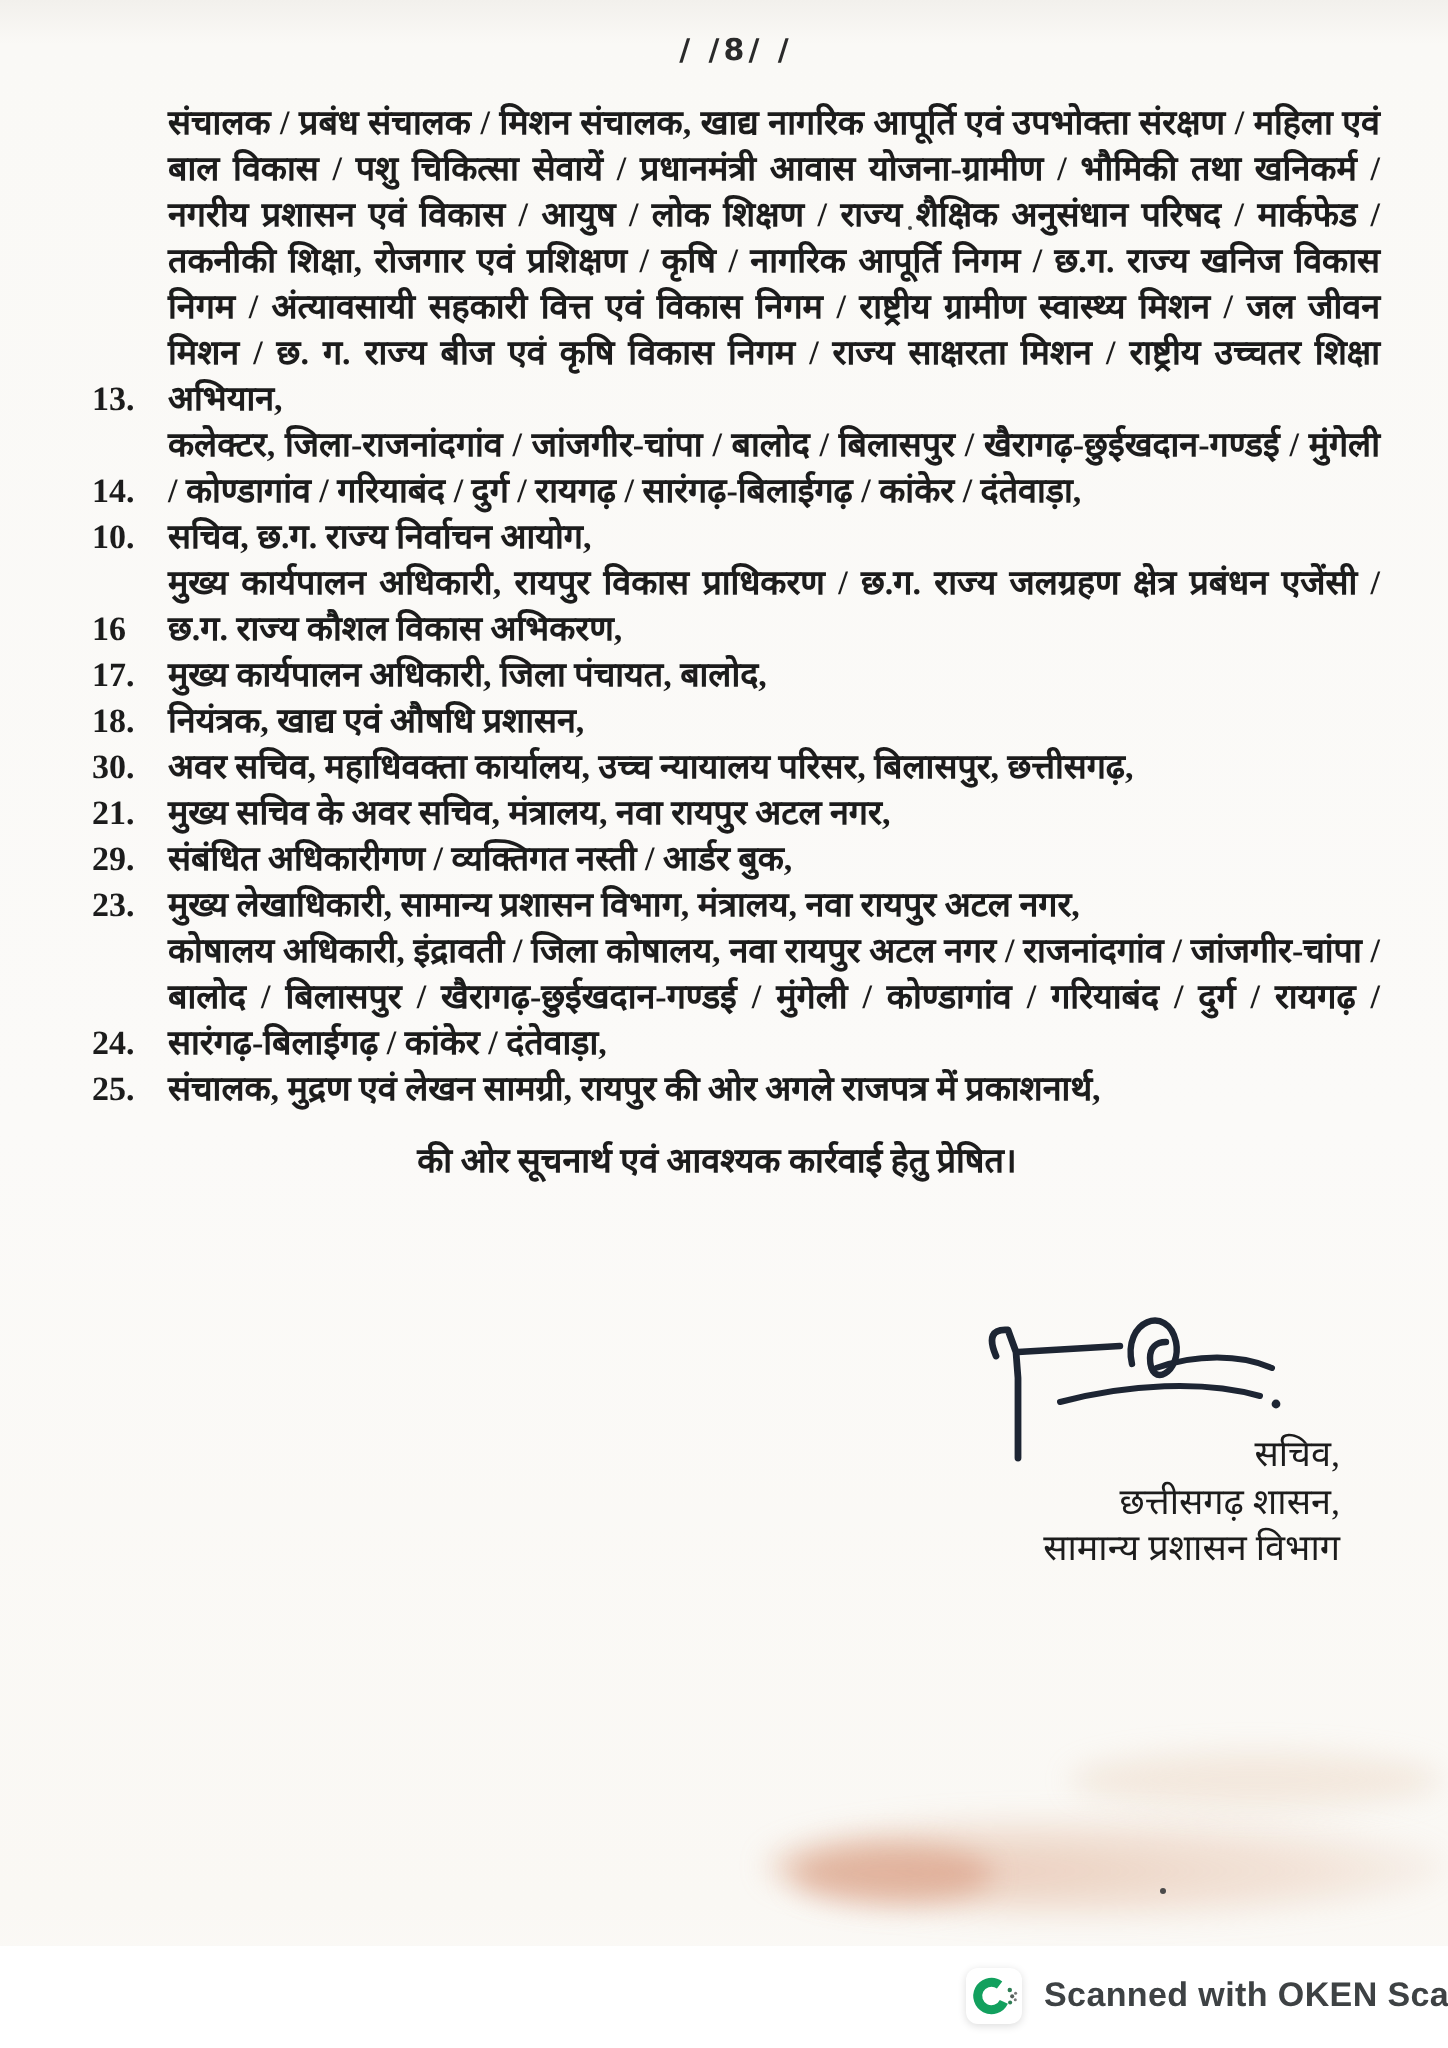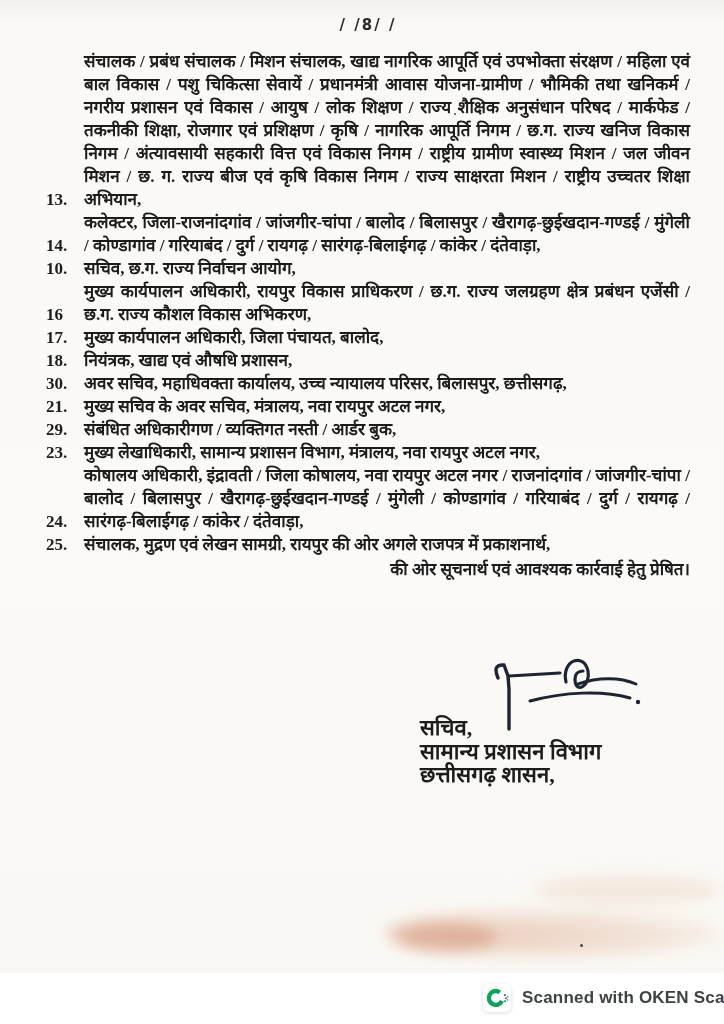--- a/index.html
+++ b/index.html
@@ -20,24 +20,24 @@
     text-align:center;
     font-family:"DejaVu Sans","Liberation Sans",sans-serif;
     font-size:15px;font-weight:600;letter-spacing:2px;
     color:#2a2a2a;
     margin-bottom:13px;
   }
   .list{margin:0;padding:0;}
   .list-item{display:flex;align-items:flex-end;}
   .num{flex:0 0 36px;padding-right:2px;white-space:nowrap;}
   .txt{flex:1;text-align:justify;}
-  .closing{margin:2px 0 0 -19px;text-align:right;}
+  .closing{margin:13px 0 0 -19px;text-align:center;}
   .sig-block{
     position:absolute;left:420px;top:688px;width:250px;
-    text-align:left;font-size:22px;line-height:23.5px;font-weight:700;
+    text-align:right;font-size:18px;line-height:23.5px;font-weight:400;
   }
   .sig-scribble{
     position:absolute;left:58px;top:-36px;width:170px;height:95px;
     pointer-events:none;
   }
   .sig-line1{position:relative;z-index:1;margin-top:28px;}
   .smudge{position:absolute;border-radius:50%;filter:blur(7px);}
   .smudge-a{left:383px;top:908px;width:340px;height:50px;
     background:radial-gradient(ellipse at 30% 55%,rgba(213,145,110,0.42),rgba(219,165,130,0.22) 55%,rgba(219,165,130,0) 80%);}
   .smudge-b{left:396px;top:922px;width:100px;height:30px;background:rgba(203,118,84,0.35);}
@@ -126,22 +126,22 @@
   <div class="sig-block">
     <svg class="sig-scribble" viewBox="0 0 170 95" fill="none" stroke="#1d2533" stroke-linecap="round" stroke-linejoin="round">
       <path d="M20,26 q-6,-14 6,-13 l4,11 l1,13 l0,40" stroke-width="3.4"></path>
       <path d="M31,24 L82,21" stroke-width="3.2"></path>
       <path d="M88,30 c-5,-22 18,-30 22,-11 c3,15 -13,24 -13,8 c0,-5 3,-8 8,-8" stroke-width="3.2"></path>
       <path d="M100,32 c20,-7 42,-7 58,0" stroke-width="3"></path>
       <path d="M52,49 c34,-9 72,-11 100,-3" stroke-width="3"></path>
       <circle cx="160" cy="50" r="2.2" fill="#1d2533" stroke="none"></circle>
     </svg>
     <div class="sig-line1">सचिव,</div>
+    <div>छत्तीसगढ़ शासन,</div>
     <div>सामान्य प्रशासन विभाग</div>
-    <div>छत्तीसगढ़ शासन,</div>
   </div>
 
   <div class="smudge smudge-a"></div>
   <div class="smudge smudge-b"></div>
   <div class="smudge smudge-c"></div>
   <div class="speck" style="left:580px;top:944px;width:3px;height:3px;"></div>
   <div class="speck" style="left:454px;top:113px;width:2px;height:2px;"></div>
 
   <div class="footer">
     <div class="footer-brand">

